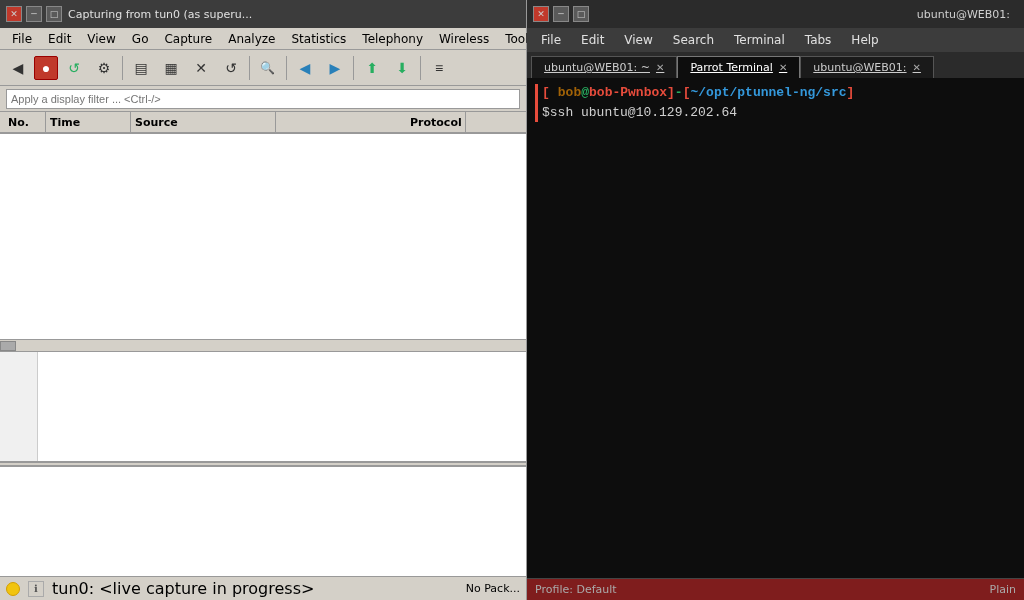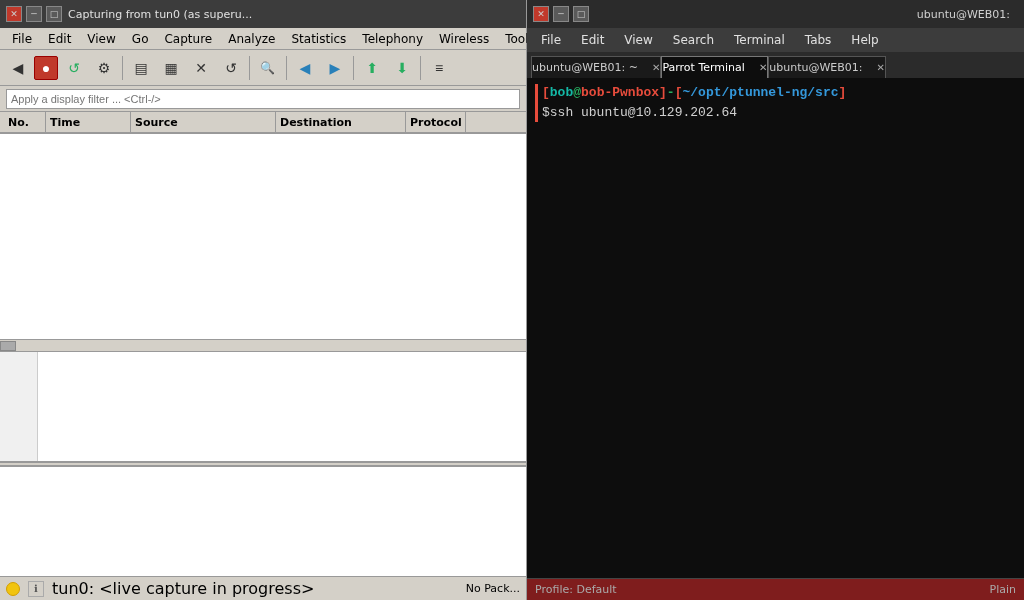--- a/index.html
+++ b/index.html
@@ -96,21 +96,21 @@
       font-size: 11px;
       color: #888;
     }
 
     
     .ws-list-header {
       display: flex;
       background: #d4d0c8;
       border-bottom: 2px solid #999;
       height: 22px;
-      align-items: flex-end;
+      align-items: flex-start;
       padding: 0 4px;
     }
     .ws-col-header {
       font-size: 11px;
       font-weight: bold;
       color: #000;
       padding: 0 4px;
       border-right: 1px solid #999;
       height: 100%;
       display: flex;
@@ -220,28 +220,29 @@
       height: 26px;
       display: flex;
       align-items: flex-end;
       padding: 0 4px;
       overflow: hidden;
     }
     .term-tab {
       background: #1a1a1a;
       color: #ccc;
       font-size: 11px;
-      padding: 3px 0;
+      padding: 3px 12px;
       border: 1px solid #555;
       border-bottom: none;
       cursor: pointer;
       display: flex;
       align-items: center;
-      gap: 14px;
+      gap: 6px;
       height: 22px;
+      text-decoration: underline;
     }
     .term-tab.active { background: #0d0d0d; color: #fff; border-color: #777; }
     .term-tab-close {
       font-size: 10px;
       color: #aaa;
       cursor: pointer;
     }
 
     
     .term-content {
@@ -256,21 +257,21 @@
     }
 
     
     .prompt-line {
       display: flex;
       align-items: center;
       line-height: 1.4;
       margin-bottom: 2px;
     }
     .prompt-bracket-open { color: #e74c3c; font-weight: bold; }
-    .prompt-user { color: #14b8a6; font-weight: bold; }
+    .prompt-user { color: #a16207; font-weight: bold; margin-left: 8px; }
     .prompt-at { color: #27ae60; font-weight: bold; }
     .prompt-host { color: #e74c3c; font-weight: bold; }
     .prompt-bracket-close { color: #e74c3c; font-weight: bold; }
     .prompt-dash { color: #27ae60; font-weight: bold; }
     .prompt-path { color: #3498db; font-weight: bold; }
     .cmd-dollar { color: #d0d0d0; }
     .cmd-text { color: #d0d0d0; }
 
     
     .term-statusbar {

